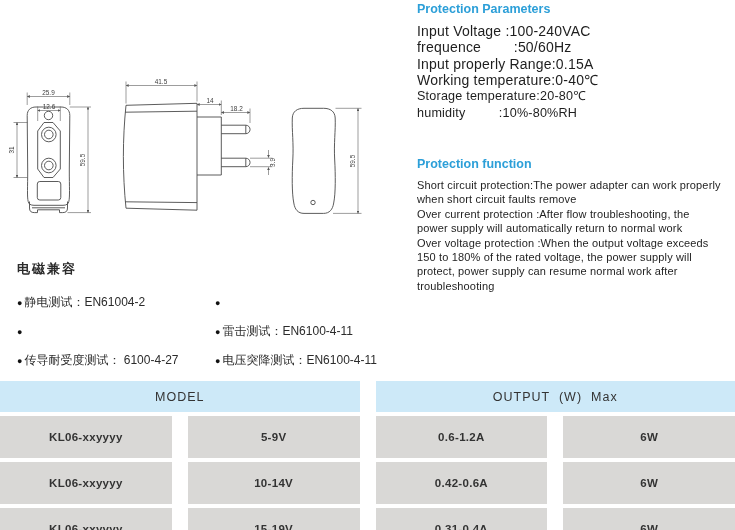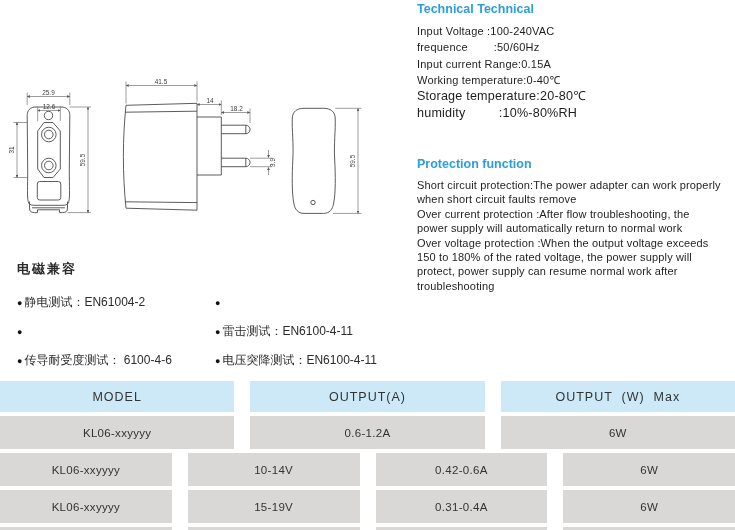--- a/index.html
+++ b/index.html
@@ -4,40 +4,40 @@
 <style>
   html,body{margin:0;padding:0;}
   body{
     width:735px;height:530px;position:relative;overflow:hidden;
     background:#ffffff;
     font-family:"Liberation Sans", sans-serif;
   }
   
   .tech-params{position:absolute;left:417px;top:2px;width:318px;}
   .section-title{color:#2c9fd8;font-size:12.5px;font-weight:bold;margin:0 0 7px 0;}
-  .tp-line{font-size:11px;color:#1e1e1e;line-height:16.3px;white-space:pre;letter-spacing:.2px;}
+  .tp-line{font-size:14px;color:#1e1e1e;line-height:16.3px;white-space:pre;letter-spacing:.2px;}
   .tp-line.large{font-size:12.6px;line-height:17px;}
   .protection{position:absolute;left:417px;top:157px;width:322px;}
   .pr-line{font-size:11px;color:#1e1e1e;line-height:14.4px;letter-spacing:.15px;}
   
   .emc{position:absolute;left:17px;top:260px;width:400px;}
   .emc-title{font-size:13px;font-weight:bold;color:#2b2b2b;letter-spacing:2px;margin:0 0 16px 0;}
   .emc-grid{display:grid;grid-template-columns:198px auto;row-gap:12px;}
   .emc-item{font-size:12px;color:#2b2b2b;display:flex;align-items:center;white-space:pre;}
   .emc-bullet{font-size:9px;margin-right:2px;color:#111;}
   
   .drawings{position:absolute;left:0;top:55px;}
   .drawings svg text{font-family:"Liberation Sans",sans-serif;font-size:6.4px;fill:#3d3d3d;}
   
   .spec-table{position:absolute;left:0;top:381px;width:735px;}
   .t-row{display:flex;gap:16px;align-items:center;}
   .t-row + .t-row{margin-top:4px;}
   .t-cell{flex:1;display:flex;align-items:center;justify-content:center;box-sizing:border-box;}
   .t-header .t-cell{background:#cde9f8;height:31px;font-size:12.5px;color:#333;letter-spacing:1px;white-space:pre;}
-  .t-body .t-cell{background:#d9d8d6;height:33px;font-size:11.5px;color:#333;letter-spacing:.3px;}
+  .t-body .t-cell{background:#d9d8d6;height:42px;font-size:11.5px;color:#333;letter-spacing:.3px;font-weight:bold;}
 </style>
 </head>
 <body>
 
 <div class="drawings">
   <svg width="410" height="180" viewBox="0 0 410 180">
     <defs>
       <marker id="arr" viewBox="0 0 10 10" refX="9.5" refY="5" markerWidth="4.6" markerHeight="4.6" orient="auto-start-reverse">
         <path d="M0,0 L10,5 L0,10 Z" fill="#555"></path>
       </marker>
@@ -109,24 +109,24 @@
     <g stroke="#5a5a5a" stroke-width="0.6" fill="none">
       <line x1="335.5" y1="53.3" x2="361.5" y2="53.3"></line>
       <line x1="333" y1="158.4" x2="361.5" y2="158.4"></line>
       <line x1="358" y1="53.3" x2="358" y2="158.4" marker-start="url(#arr)" marker-end="url(#arr)"></line>
     </g>
     <text x="354.5" y="106" text-anchor="middle" transform="rotate(-90 354.5 106)">59.5</text>
   </svg>
 </div>
 
 <div class="tech-params">
-  <div class="section-title">Technical Technical</div>
+  <div class="section-title">Protection Parameters</div>
   <div class="tp-line">Input Voltage :100-240VAC</div>
   <div class="tp-line">frequence        :50/60Hz</div>
-  <div class="tp-line">Input current Range:0.15A</div>
+  <div class="tp-line">Input properly Range:0.15A</div>
   <div class="tp-line">Working temperature:0-40℃</div>
   <div class="tp-line large">Storage temperature:20-80℃</div>
   <div class="tp-line large">humidity         :10%-80%RH</div>
 </div>
 
 <div class="protection">
   <div class="section-title">Protection function</div>
   <div class="pr-line">Short circuit protection:The power adapter can work properly</div>
   <div class="pr-line">when short circuit faults remove</div>
   <div class="pr-line">Over current protection :After flow troubleshooting, the</div>
@@ -137,33 +137,33 @@
   <div class="pr-line">troubleshooting</div>
 </div>
 
 <div class="emc">
   <div class="emc-title">电磁兼容</div>
   <div class="emc-grid">
     <div class="emc-item"><span class="emc-bullet">●</span><span>静电测试：EN61004-2</span></div>
     <div class="emc-item"><span class="emc-bullet">●</span></div>
     <div class="emc-item"><span class="emc-bullet">●</span></div>
     <div class="emc-item"><span class="emc-bullet">●</span><span>雷击测试：EN6100-4-11</span></div>
-    <div class="emc-item"><span class="emc-bullet">●</span><span>传导耐受度测试： 6100-4-6</span></div>
+    <div class="emc-item"><span class="emc-bullet">●</span><span>传导耐受度测试： 6100-4-27</span></div>
     <div class="emc-item"><span class="emc-bullet">●</span><span>电压突降测试：EN6100-4-11</span></div>
   </div>
 </div>
 
 <div class="spec-table">
   <div class="t-row t-header">
     <div class="t-cell">MODEL</div>
-    <div class="t-cell">OUTPUT(A)</div>
     <div class="t-cell">OUTPUT  (W)  Max</div>
   </div>
   <div class="t-row t-body">
     <div class="t-cell">KL06-xxyyyy</div>
+    <div class="t-cell">5-9V</div>
     <div class="t-cell">0.6-1.2A</div>
     <div class="t-cell">6W</div>
   </div>
   <div class="t-row t-body">
     <div class="t-cell">KL06-xxyyyy</div>
     <div class="t-cell">10-14V</div>
     <div class="t-cell">0.42-0.6A</div>
     <div class="t-cell">6W</div>
   </div>
   <div class="t-row t-body">

